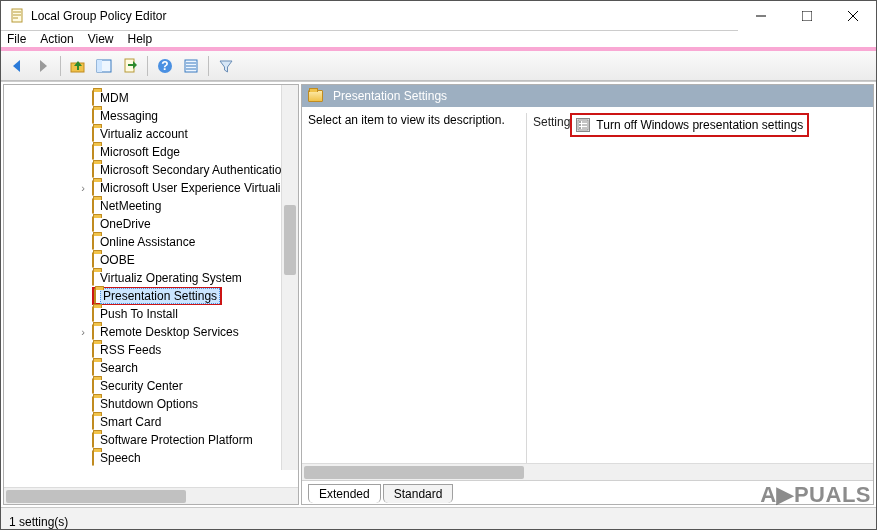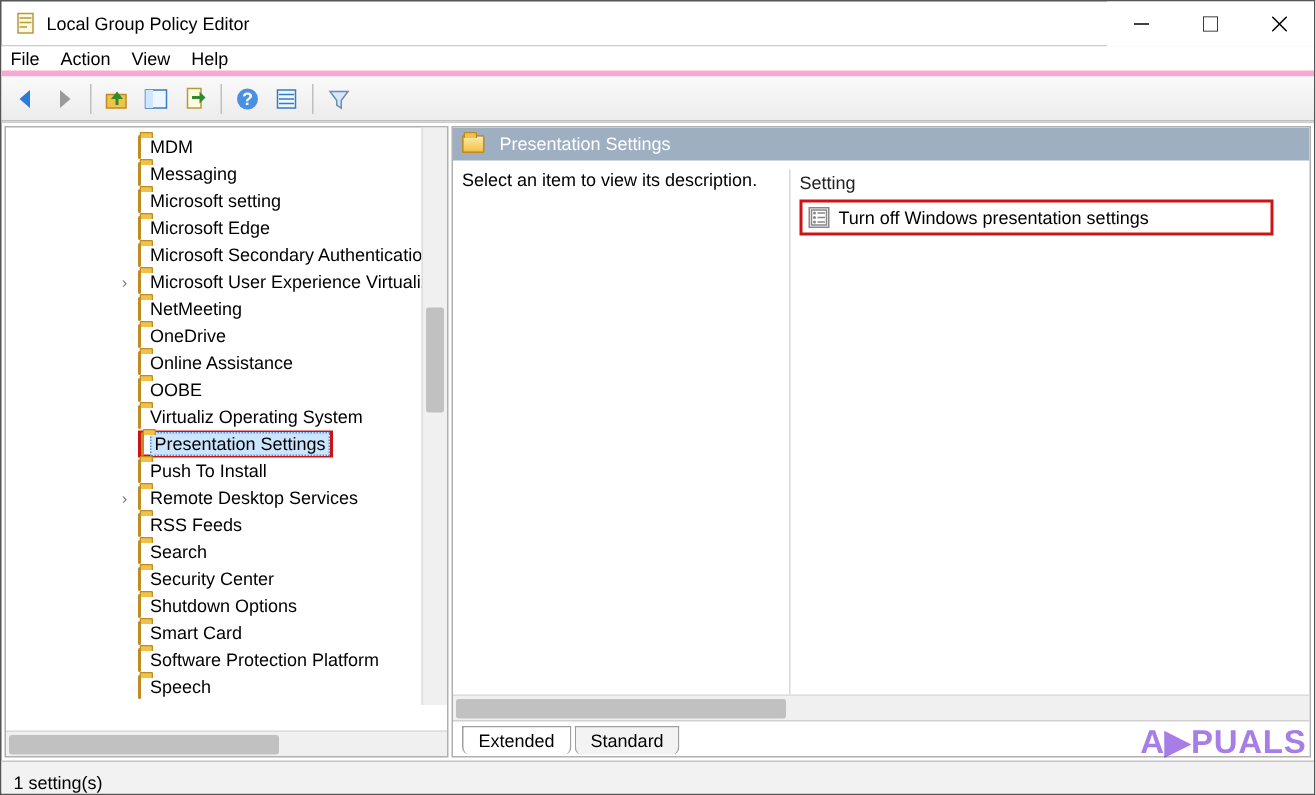--- a/index.html
+++ b/index.html
@@ -41,35 +41,35 @@
 .ti-label { padding: 0 2px; }
 .ti-label.selected { background: #cbe5ff; border: 1px dotted #4a90e2; }
 .ti-redbox { border: 2px solid #cc1414; padding: 0 0; }
 .tree-item .pad { display: inline-block; }
 
 
 .detail-pane { flex: 1; border: 1px solid #b0b0b0; margin: 2px 2px 2px 0; display: flex; flex-direction: column; position: relative; overflow: hidden; }
 .detail-header { height: 22px; background: #9dafc1; color: #fff; display: flex; align-items: center; padding-left: 6px; gap: 6px; }
 .detail-body { flex: 1; display: flex; padding: 6px 0 0 6px; overflow: hidden; position: relative; }
 .desc-col { width: 218px; color: #000000; padding-right: 8px; }
-.set-col { flex: 1; border-left: 1px solid #d8d8d8; padding: 0 0 0 6px; display: flex; flex-direction: column; }
+.set-col { flex: 1; border-left: 1px solid #d8d8d8; padding: 0 0 0 6px; display: flex; flex-direction: row; text-align: center; }
 .col-header { color: #222; padding: 2px 0 4px 0; }
 .setting-row { border: 2px solid #cc1414; height: 24px; display: flex; align-items: center; gap: 6px; padding: 0 4px; margin-right: 24px; }
 .setting-icon { width: 14px; height: 14px; display: inline-flex; border: 1px solid #888; background: #fff; }
 .detail-hbar { height: 17px; background: #f0f0f0; border-top: 1px solid #dcdcdc; position: relative; }
 .detail-hthumb { position: absolute; left: 2px; top: 2px; height: 13px; width: 220px; background: #c1c1c1; border-radius: 2px; }
 .tab-strip { height: 24px; display: flex; align-items: flex-end; border-top: 1px solid #d0d0d0; padding-left: 6px; background: #fff; }
 .tab { border: 1px solid #a0a0a0; border-bottom: none; border-radius: 0 0 5px 5px; padding: 2px 10px; margin-right: 2px; background: #fff; transform: translateY(-1px); }
 .tab.inactive { background: #f3f3f3; }
 
 
 .statusbar { height: 22px; border-top: 1px solid #c8c8c8; display: flex; align-items: flex-end; padding-left: 8px; background: #f2f2f2; }
 
 
-.watermark { position: absolute; right: 6px; bottom: 22px; font-size: 22px; color: #6d28d9; font-weight: 700; letter-spacing: 0.5px; pointer-events: none; opacity: 0.6; }
+.watermark { position: absolute; right: 6px; bottom: 22px; font-size: 22px; color: #404040; font-weight: 700; letter-spacing: 0.5px; pointer-events: none; opacity: 0.6; }
 </style>
 </head>
 <body>
 
 <div class="window">
 
   <div class="titlebar">
     <span class="title-icon">
       <svg viewBox="0 0 16 16">
           <rect x="3" y="1" width="10" height="13" fill="#fffbe2" stroke="#b79a38"></rect>
@@ -163,21 +163,21 @@
               <span><span class="folder-icon"></span><span class="ti-label">MDM</span></span>
             </div>
             <div class="tree-item">
               <span class="pad" style="width: 88px;"></span>
               <span style="position: absolute; left: 72px; width: 14px; text-align: center;"></span>
               <span><span class="folder-icon"></span><span class="ti-label">Messaging</span></span>
             </div>
             <div class="tree-item">
               <span class="pad" style="width: 88px;"></span>
               <span style="position: absolute; left: 72px; width: 14px; text-align: center;"></span>
-              <span><span class="folder-icon"></span><span class="ti-label">Microsoft setting</span></span>
+              <span><span class="folder-icon"></span><span class="ti-label">Virtualiz account</span></span>
             </div>
             <div class="tree-item">
               <span class="pad" style="width: 88px;"></span>
               <span style="position: absolute; left: 72px; width: 14px; text-align: center;"></span>
               <span><span class="folder-icon"></span><span class="ti-label">Microsoft Edge</span></span>
             </div>
             <div class="tree-item">
               <span class="pad" style="width: 88px;"></span>
               <span style="position: absolute; left: 72px; width: 14px; text-align: center;"></span>
               <span><span class="folder-icon"></span><span class="ti-label">Microsoft Secondary Authentication</span></span>

